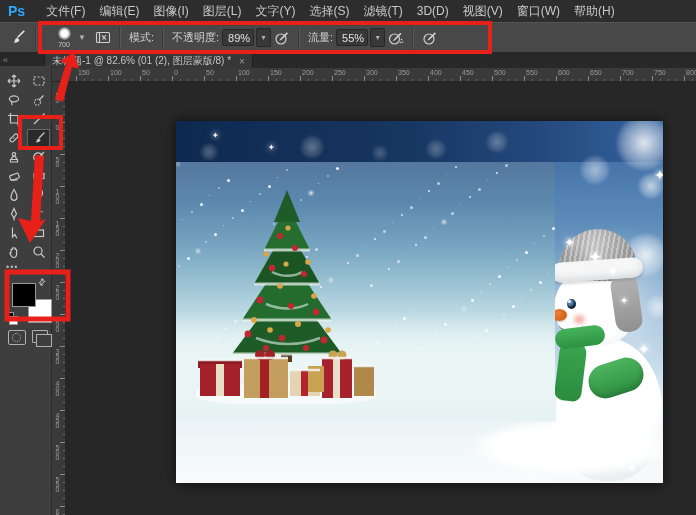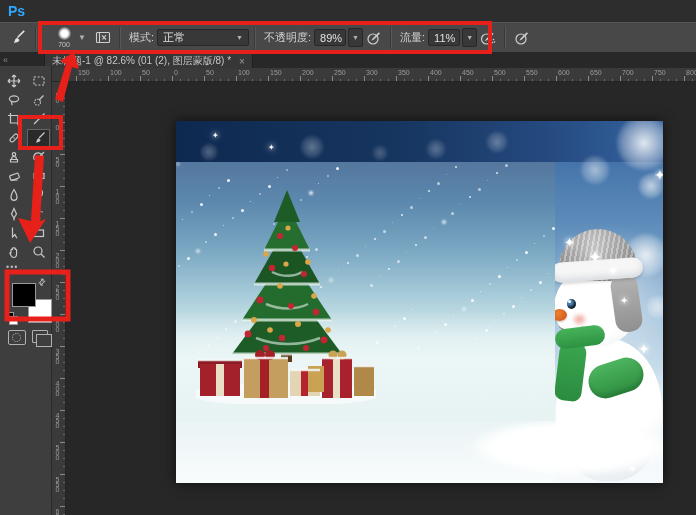--- a/index.html
+++ b/index.html
@@ -104,20 +104,33 @@
       background:linear-gradient(180deg,rgba(236,246,246,0),rgba(236,246,246,.85) 45%,#e7f2f3);}
   .flake{position:absolute;border-radius:50%;background:#fff;}
   
   #annotations{position:absolute;left:0;top:0;z-index:99;pointer-events:none;}
 </style>
 </head>
 <body>
 
 <div class="abs" id="menubar">
   <span id="ps-logo">Ps</span>
+  <span id="menu-items" style="display: flex;">
+      <span class="menu-item">文件(F)</span>
+      <span class="menu-item">编辑(E)</span>
+      <span class="menu-item">图像(I)</span>
+      <span class="menu-item">图层(L)</span>
+      <span class="menu-item">文字(Y)</span>
+      <span class="menu-item">选择(S)</span>
+      <span class="menu-item">滤镜(T)</span>
+      <span class="menu-item">3D(D)</span>
+      <span class="menu-item">视图(V)</span>
+      <span class="menu-item">窗口(W)</span>
+      <span class="menu-item">帮助(H)</span>
+    </span>
 </div>
 
 <div class="abs" id="optionsbar">
   <div id="tool-well">
     <svg width="17" height="17" viewBox="0 0 14 14" style="stroke:#e2e2e2;fill:none;stroke-width:1.3">
       <path d="M12.5 1.5 7 7"></path>
         <path d="M6.8 7.2c-1.2.4-1.9 1.3-2.2 3L4 11.8l1.6-.6c1.7-.3 2.6-1 3-2.2z" fill="#e2e2e2" stroke="none"></path>
     </svg>
   </div>
   <div class="ob-sep"></div>
@@ -127,40 +140,36 @@
   </div>
   <span class="ob-chev">▼</span>
   <div class="ob-icon" style="margin-left:6px">
     <svg width="16" height="15" viewBox="0 0 16 15" style="stroke:#cfcfcf;fill:none;stroke-width:1.1">
       <rect x="1.5" y="2.5" width="13" height="10" rx="1"></rect>
         <path d="M4.5 2.5v10M7 5.5l4 4M11 5l-3.5 4.5"></path>
     </svg>
   </div>
   <div class="ob-sep"></div>
   <span class="ob-label">模式:</span>
-  <div class="ob-field" style="width:92px;justify-content:space-between">
-    <span>正常</span>
-    <span style="font-size:7px;color:#b0b0b0">▼</span>
-  </div>
   <div class="ob-sep"></div>
   <span class="ob-label">不透明度:</span>
   <div class="ob-field" style="width:32px">
     <span>89%</span>
   </div>
   <div class="chevbox">▼</div>
   <div class="ob-icon">
     <svg width="16" height="16" viewBox="0 0 16 16" style="stroke:#cfcfcf;fill:none;stroke-width:1.2">
       <circle cx="7" cy="9" r="5"></circle>
         <path d="M12.8 2.2 6.6 8.4l-1.2 2.4 2.4-1.2 6.2-6.2z" fill="#cfcfcf" stroke="none"></path>
     </svg>
   </div>
   <div class="ob-sep"></div>
   <span class="ob-label">流量:</span>
   <div class="ob-field" style="width:32px">
-    <span>11%</span>
+    <span>55%</span>
   </div>
   <div class="chevbox">▼</div>
   <div class="ob-icon">
     <svg width="16" height="16" viewBox="0 0 16 16" style="stroke:#cfcfcf;fill:none;stroke-width:1.2">
       <circle cx="6.5" cy="9" r="5"></circle>
         <path d="M12.3 2.7 6.1 8.9l-1.2 2.4 2.4-1.2 6.2-6.2z" fill="#cfcfcf" stroke="none"></path>
       <circle cx="13.5" cy="9.5" r=".8" fill="#cfcfcf" stroke="none"></circle>
         <circle cx="14.5" cy="12" r=".8" fill="#cfcfcf" stroke="none"></circle>
         <circle cx="12.5" cy="12.5" r=".8" fill="#cfcfcf" stroke="none"></circle>
     </svg>

